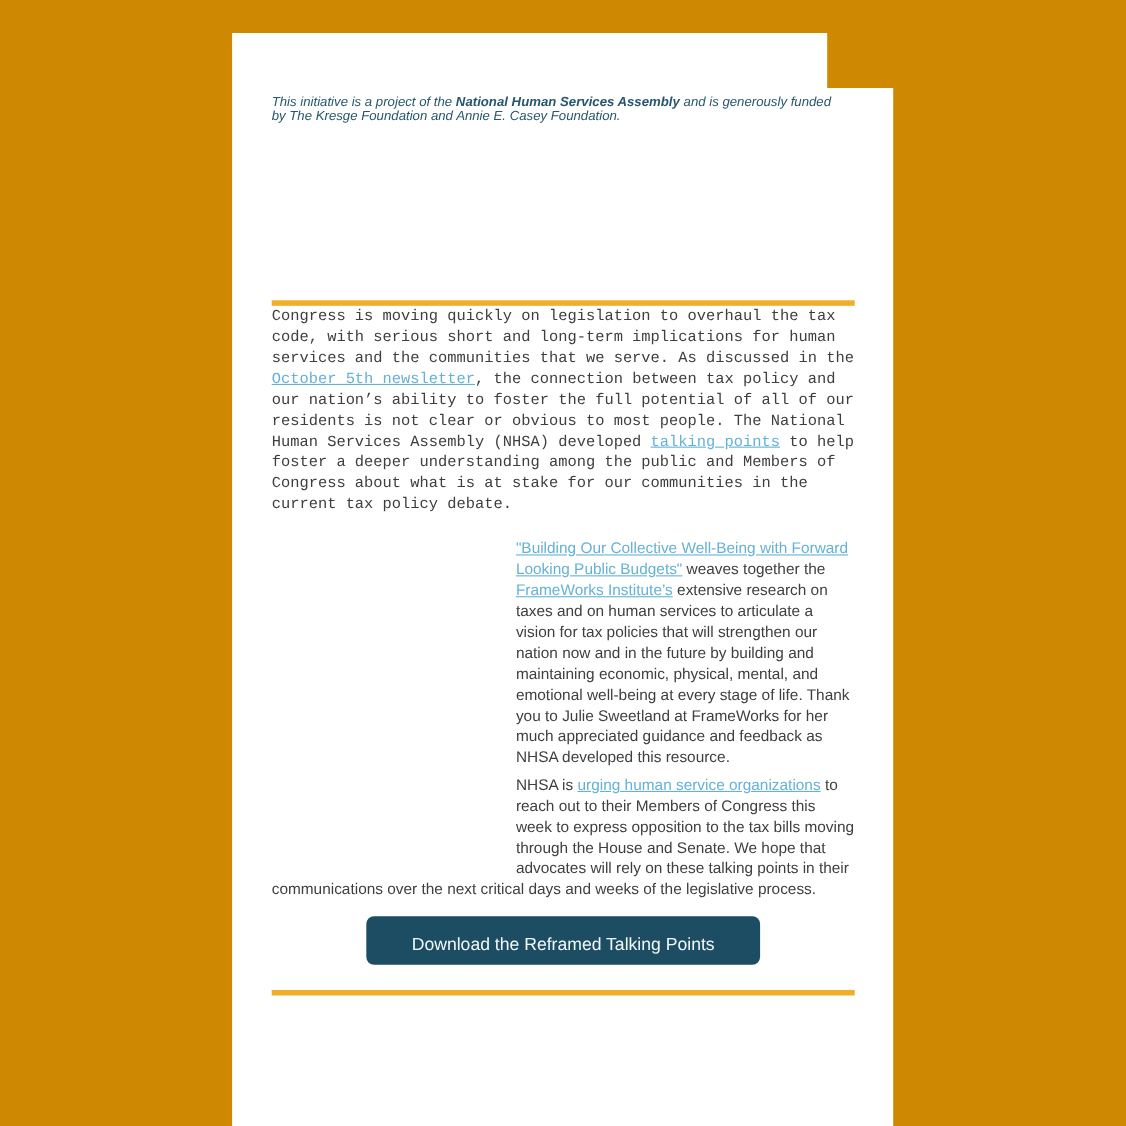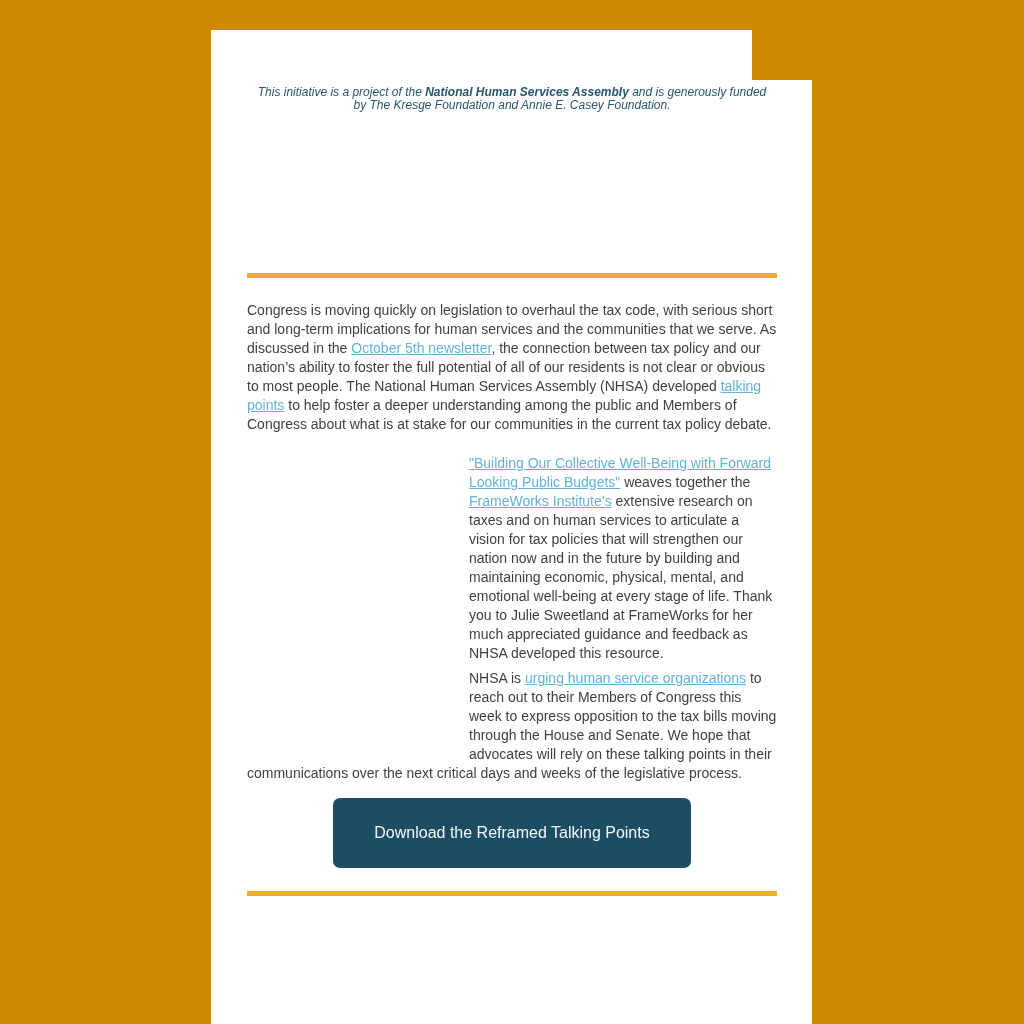--- a/index.html
+++ b/index.html
@@ -27,21 +27,21 @@
     left: 211px;
     top: 80px;
     width: 601px;
     height: 944px;
     background: var(--card_bg, #FFFFFF);
   }
   .content {
     padding: 6px 35px 0 36px; 
   }
   .header-note {
-    text-align: center;
+    text-align: left;
     font-style: italic;
     font-size: 12px;
     line-height: 13px;
     color: var(--header_note_text, #27566D);
   }
   .header-note strong { font-weight: bold; }
   .divider {
     height: 5px;
     background: var(--divider, #F1AE27);
   }
@@ -53,21 +53,21 @@
     line-height: 20px;
     font-weight: bold;
     color: var(--heading, #1C4B60);
   }
   p {
     margin: 0;
     font-size: 14px;
     line-height: 19px;
     color: var(--body_text, #3F3F3F);
   }
-  .intro { margin-top: 23px; }
+  .intro { margin-top: 1px; font-family: Liberation Mono, monospace; }
   .resource-section { margin-top: 20px; }
   .img-ph {
     float: left;
     width: 222px;
     height: 301px;
     background: transparent;
   }
   .advocacy { margin-top: 6px; }
   a.link {
     color: var(--link, #64B2D8);
@@ -75,21 +75,21 @@
     cursor: pointer;
   }
   .btn-wrap {
     margin-top: 15px;
     text-align: center;
     clear: both;
   }
   .download-btn {
     display: inline-block;
     width: 358px;
-    height: 70px;
+    height: 44px;
     line-height: 54px;
     background: var(--button_bg, #1D4D63);
     color: var(--button_text, #F2F9FB);
     font-size: 16px;
     font-family: "Liberation Sans", sans-serif;
     border: none;
     border-radius: 7px;
     text-align: center;
     cursor: pointer;
     padding: 0;

